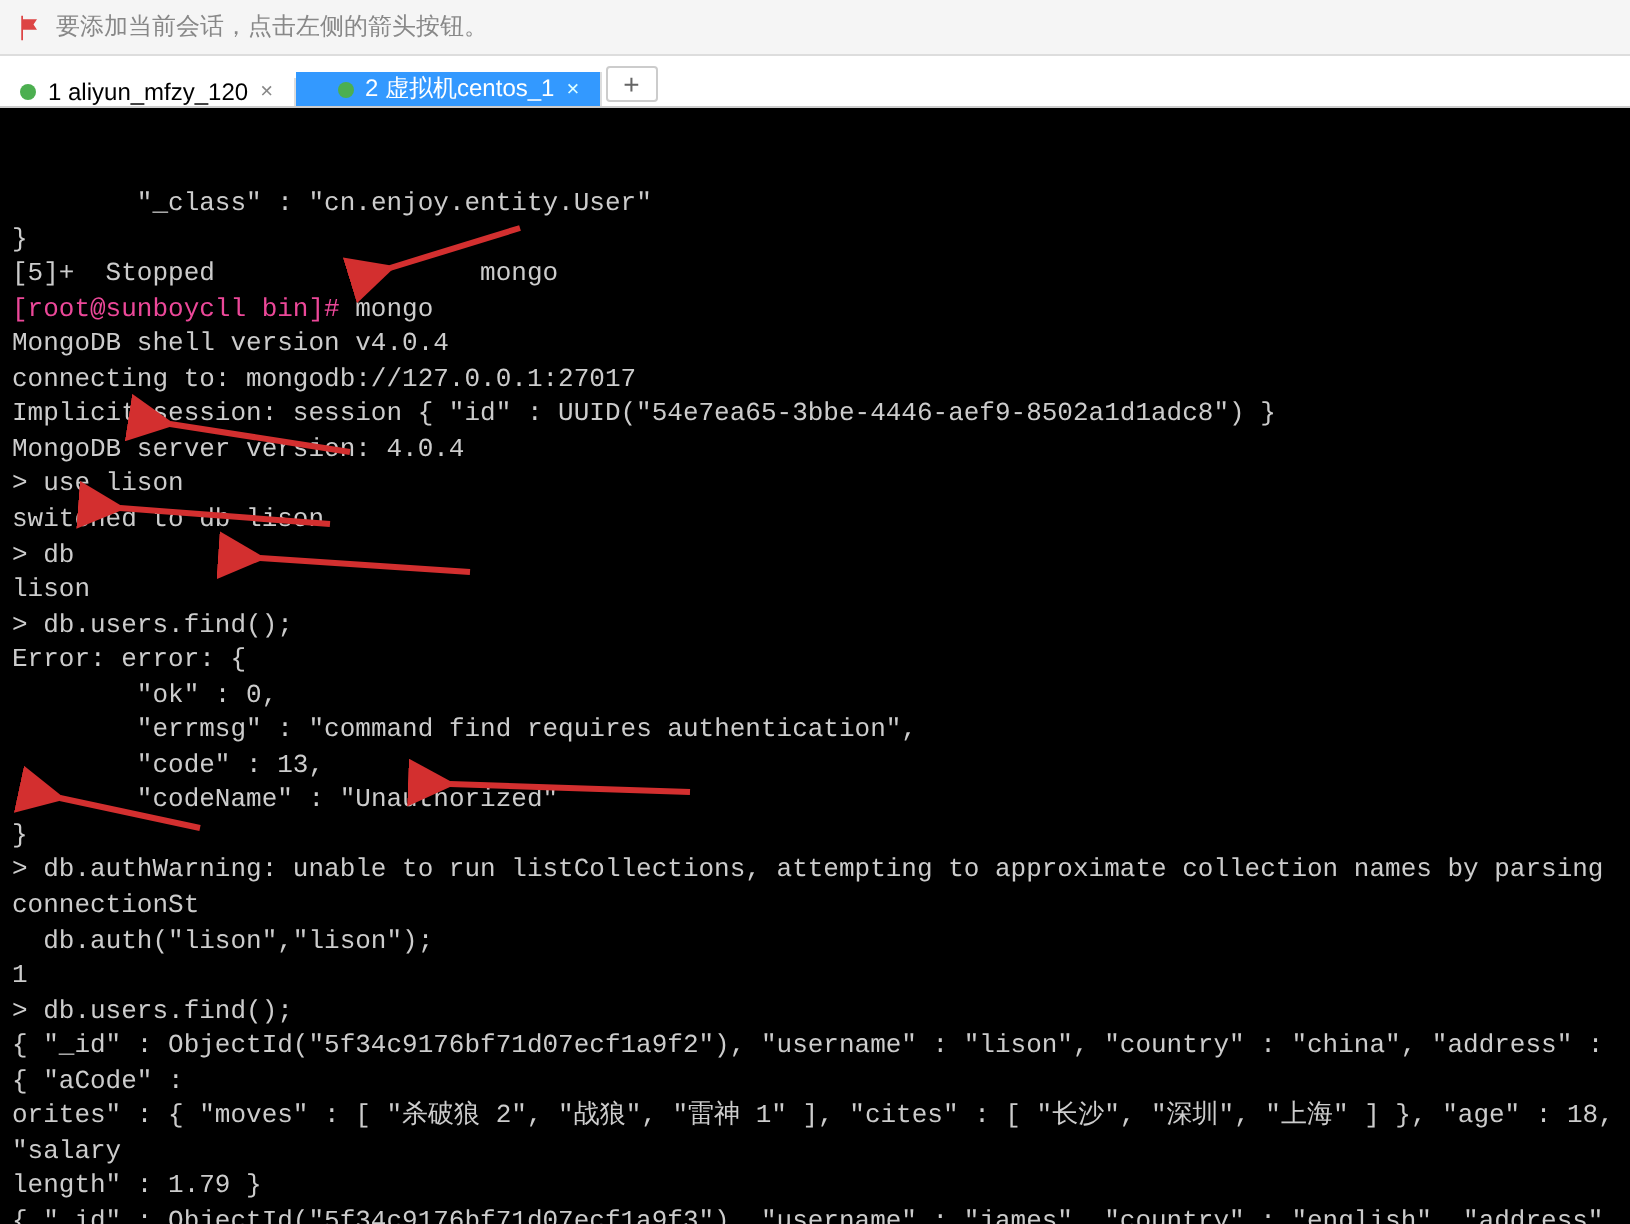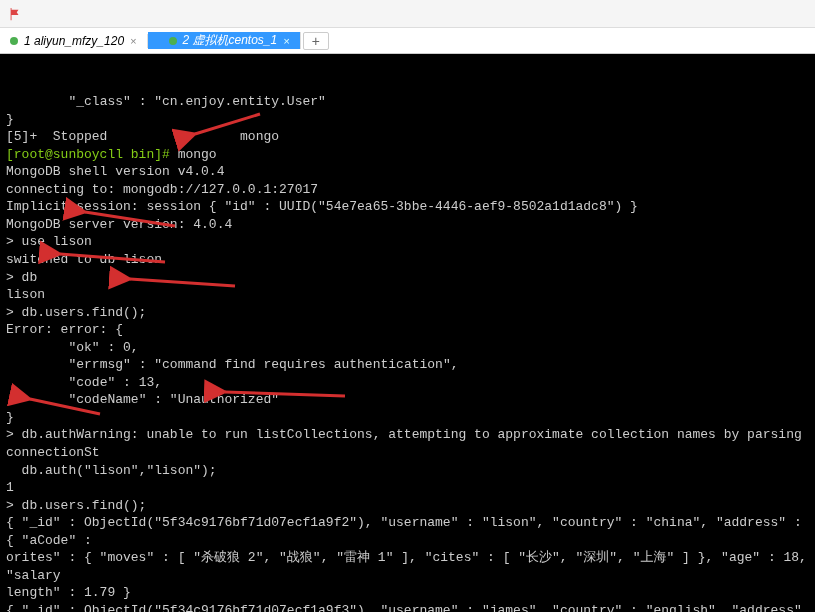--- a/index.html
+++ b/index.html
@@ -1,37 +1,38 @@
 <!DOCTYPE html>
 <html><head>
 <meta charset="utf-8">
 <style>
   * { margin: 0; padding: 0; box-sizing: border-box; }
   body { font-family: "Microsoft YaHei", sans-serif; background: #f0f0f0; width: 815px; height: 612px; overflow: hidden; }
   .hint-bar { background: #f5f5f5; height: 28px; display: flex; align-items: center; padding: 0 8px; border-bottom: 1px solid #ddd; font-size: 12px; color: #888; }
   .hint-bar .flag-icon { width: 14px; height: 14px; margin-right: 6px; }
-  .tab-bar { background: #fff; height: 26px; display: flex; align-items: center; border-bottom: 1px solid #ccc; font-style: italic; }
+  .tab-bar { background: #fff; height: 26px; display: flex; align-items: flex-end; border-bottom: 1px solid #ccc; }
   .tab { display: flex; align-items: center; padding: 0 10px; font-size: 12px; border-right: 1px solid #ddd; gap: 6px; cursor: pointer; }
   .tab.active { background: #3399ff; color: #fff; padding-left: 21px; }
   .tab .dot { width: 8px; height: 8px; border-radius: 50%; background: #4caf50; }
   .tab .close { font-size: 11px; color: #888; }
   .tab.active .close { color: #dff; }
   .tab-add { display: flex; align-items: center; justify-content: center; width: 26px; border: 1px solid #ccc; border-radius: 2px; margin: 2px; font-size: 14px; color: #666; cursor: pointer; }
   .terminal { background: #000; color: #ccc; font-family: "Consolas","Courier New",monospace; font-size: 13px; line-height: 1.35; padding: 4px 6px; height: calc(612px - 54px); overflow: hidden; white-space: pre-wrap; position: relative; }
   .term-line { white-space: pre-wrap; }
-  .prompt-root { color: #84cc16; }
+  .prompt-root { color: #ec4899; }
   .arrows { position: absolute; inset: 0; pointer-events: none; }
 </style>
 </head>
 <body>
 
 <div class="hint-bar">
   <svg class="flag-icon" viewBox="0 0 16 16">
       <path fill="#d44" d="M3 1v14h1V9h8l-2-3 2-3H4V1z"></path>
     </svg>
+  <span>要添加当前会话，点击左侧的箭头按钮。</span>
 </div>
 
 <div class="tab-bar">
   <div class="tab">
     <span class="dot"></span>
     <span>1 aliyun_mfzy_120</span>
     <span class="close">×</span>
   </div>
   <div class="tab active">
     <span class="dot"></span>

